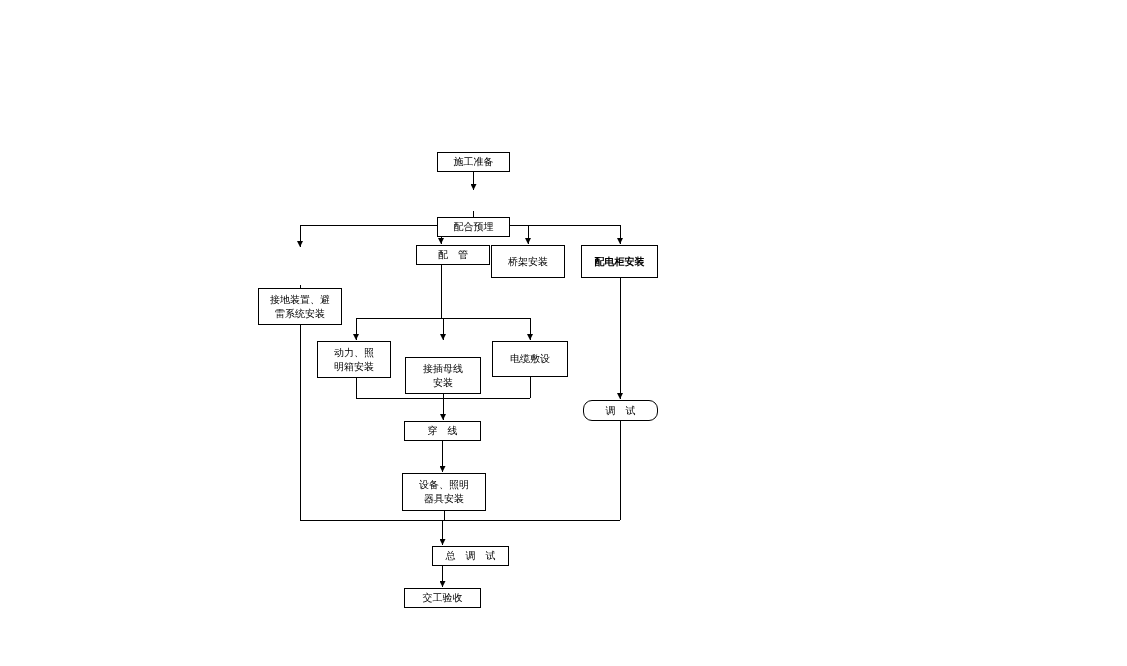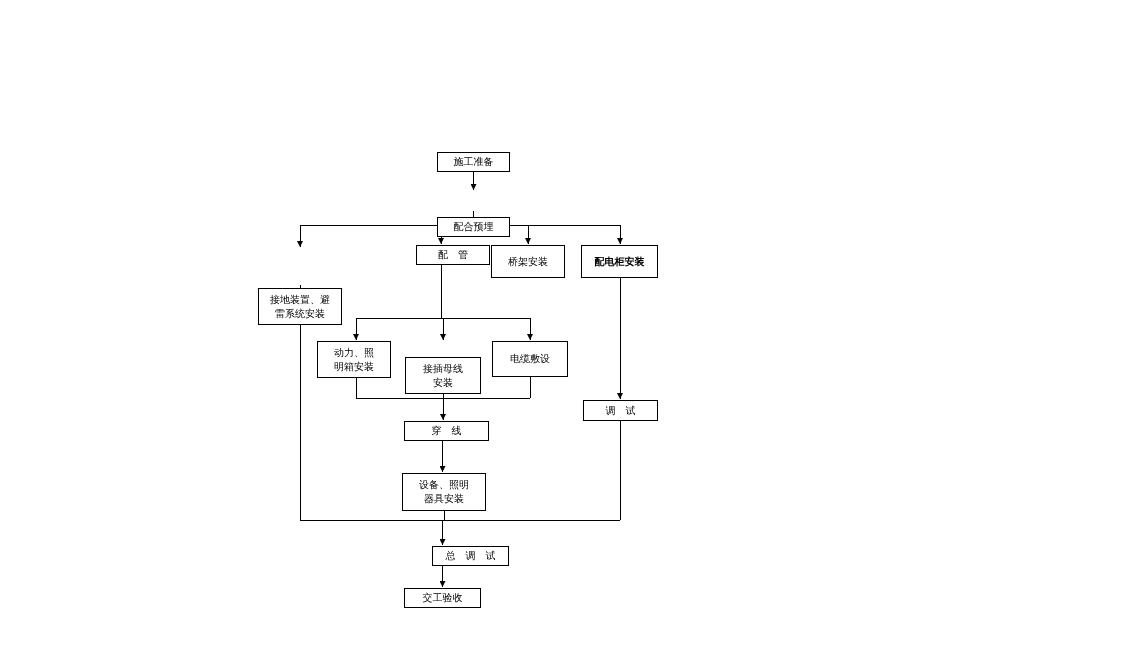--- a/index.html
+++ b/index.html
@@ -102,24 +102,24 @@
   <div class="node" style="left:581px; top:245px; width:77px; height:33px;font-weight:bold;">配电柜安装</div>
 
   <div class="node" style="left:317px; top:341px; width:74px; height:37px;">动力、照
 明箱安装</div>
 
   <div class="node" style="left:405px; top:341px; width:76px; height:37px;margin-top:16px;">接插母线
 安装</div>
 
   <div class="node" style="left:492px; top:341px; width:76px; height:36px;">电缆敷设</div>
 
-  <div class="node" style="left:404px; top:421px; width:85px; height:20px;">穿　线</div>
+  <div class="node" style="left:404px; top:421px; width:77px; height:20px;">穿　线</div>
 
   <div class="node" style="left:402px; top:473px; width:84px; height:38px;">设备、照明
 器具安装</div>
 
-  <div class="node" style="left:583px; top:400px; width:75px; height:21px;">调　试</div>
+  <div class="node" style="left:583px; top:400px; width:75px; height:21px;border-radius:9px;">调　试</div>
 
   <div class="node" style="left:404px; top:546px; width:77px; height:20px;margin-left:28px;">总　调　试</div>
 
   <div class="node" style="left:404px; top:588px; width:77px; height:20px;">交工验收</div>
 
 </div>
 
 </body></html>

